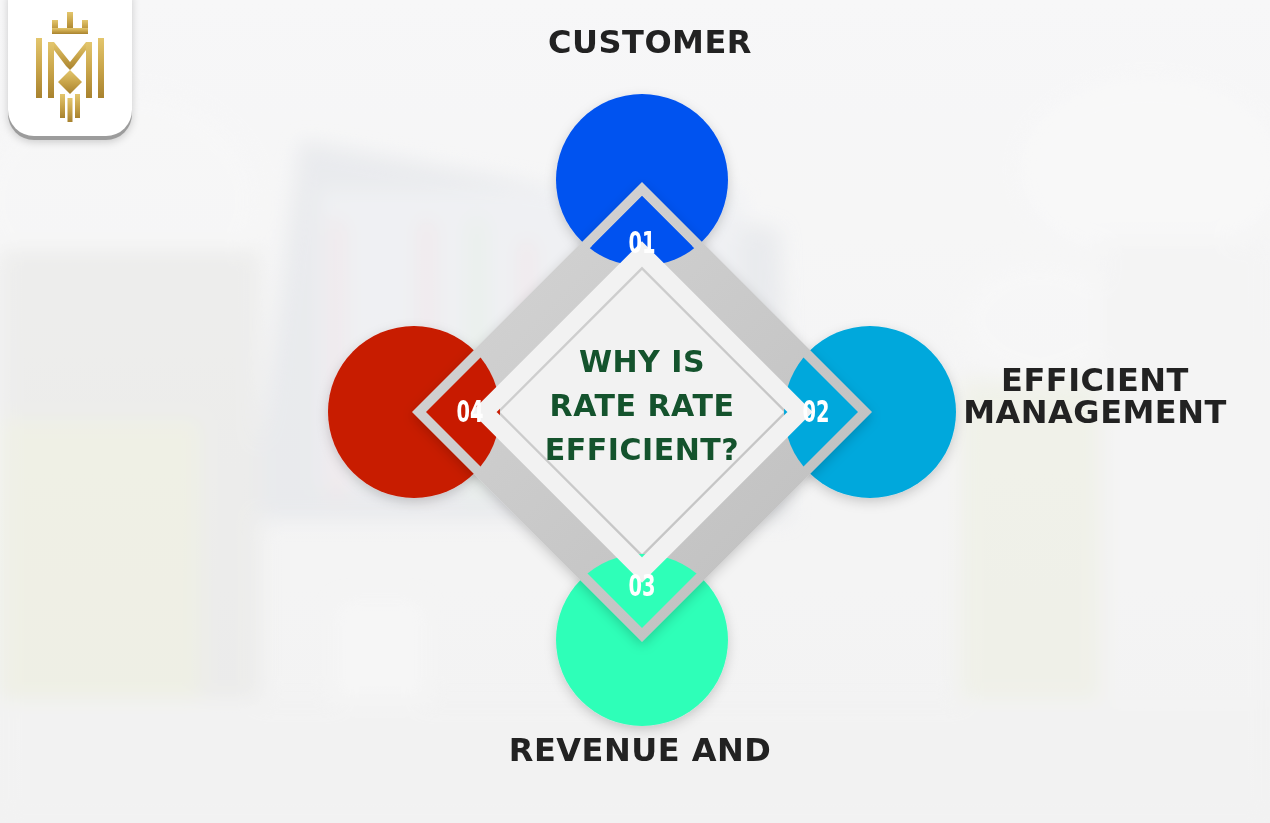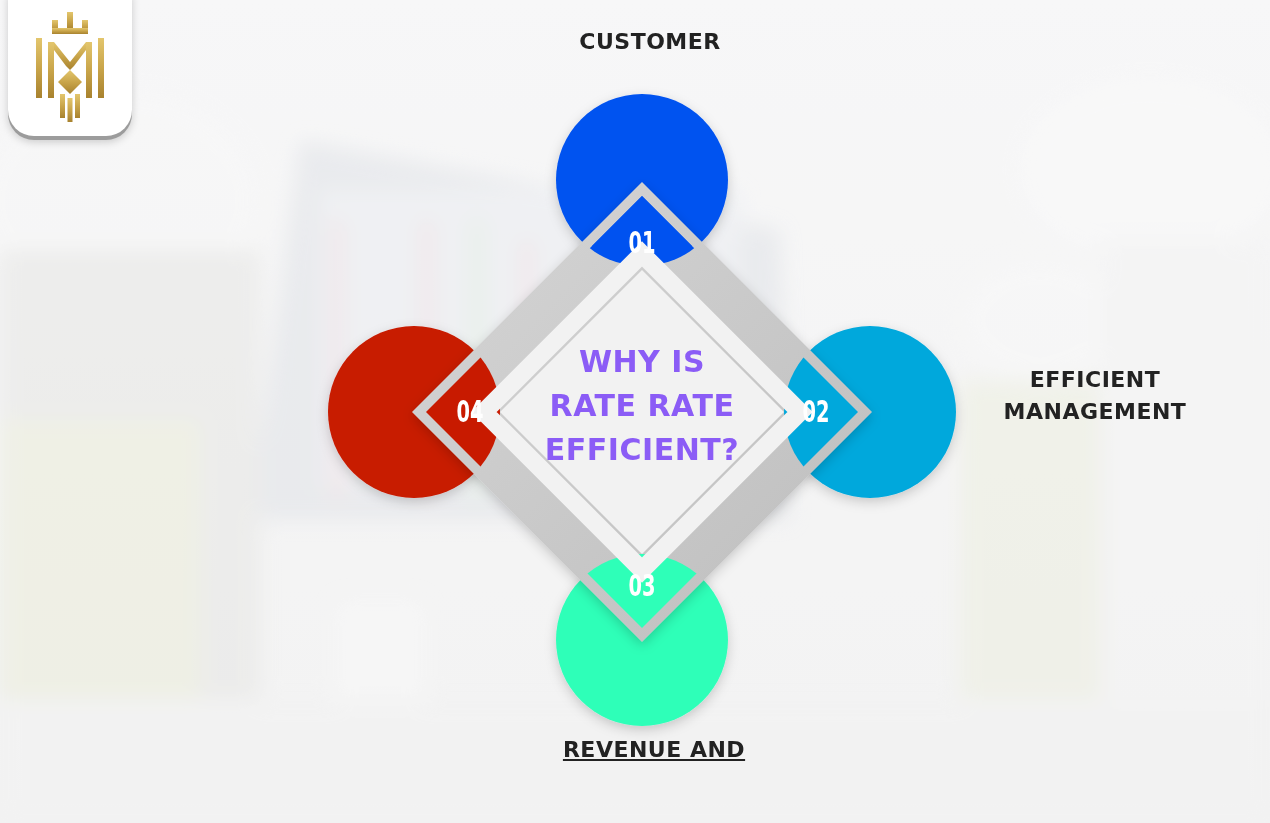--- a/index.html
+++ b/index.html
@@ -14,28 +14,28 @@
     position: absolute; left: 8px; top: -10px; width: 124px; height: 146px;
     background: #ffffff; border-radius: 0 0 26px 26px;
     box-shadow: 0 4px 0 #9c9c9c, 0 6px 8px rgba(0,0,0,0.18);
     display: flex; align-items: center; justify-content: center;
   }
   .logo-card svg { width: 96px; height: 110px; margin-top: 8px; }
   .diagram { position: absolute; left: 0; top: 0; width: 1270px; height: 823px; }
   .label {
     position: absolute; text-align: center; color: #222222;
     font-family: "DejaVu Sans", "Liberation Sans", sans-serif;
-    font-weight: 600; font-size: 22px; line-height: 32px; letter-spacing: 0.5px;
+    font-weight: 600; font-size: 32px; line-height: 32px; letter-spacing: 0.5px;
     text-transform: uppercase; white-space: nowrap;
   }
   .label .line { display: block; }
   .center-title {
     position: absolute; left: 492px; top: 340px; width: 300px; text-align: center;
     font-family: "DejaVu Sans", "Liberation Sans", sans-serif;
-    font-weight: 700; font-size: 30px; line-height: 44px; color: #8b5cf6;
+    font-weight: 700; font-size: 30px; line-height: 44px; color: #14532d;
     letter-spacing: 0.5px;
   }
   .center-title .line { display: block; }
   .num {
     position: absolute; color: #ffffff;
     font-family: "DejaVu Sans Condensed", "DejaVu Sans", sans-serif;
     font-weight: 700; font-size: 30px; line-height: 34px;
     transform: scaleX(0.72); transform-origin: center;
     width: 60px; text-align: center;
   }
@@ -161,17 +161,17 @@
   <span class="line">EFFICIENT?</span>
 </div>
 
 <div class="label" style="left:500px; top:26px; width:300px;">
   <span class="line">CUSTOMER</span>
 </div>
 <div class="label" style="left:950px; top:364px; width:290px;">
   <span class="line">EFFICIENT</span>
   <span class="line">MANAGEMENT</span>
 </div>
-<div class="label" style="left:484px; top:734px; width:340px;text-decoration:underline;">
+<div class="label" style="left:470px; top:734px; width:340px;">
   <span class="line">REVENUE AND</span>
 </div>
 <div class="label" style="left:40px; top:378px; width:280px;">
 </div>
 
 </body></html>

